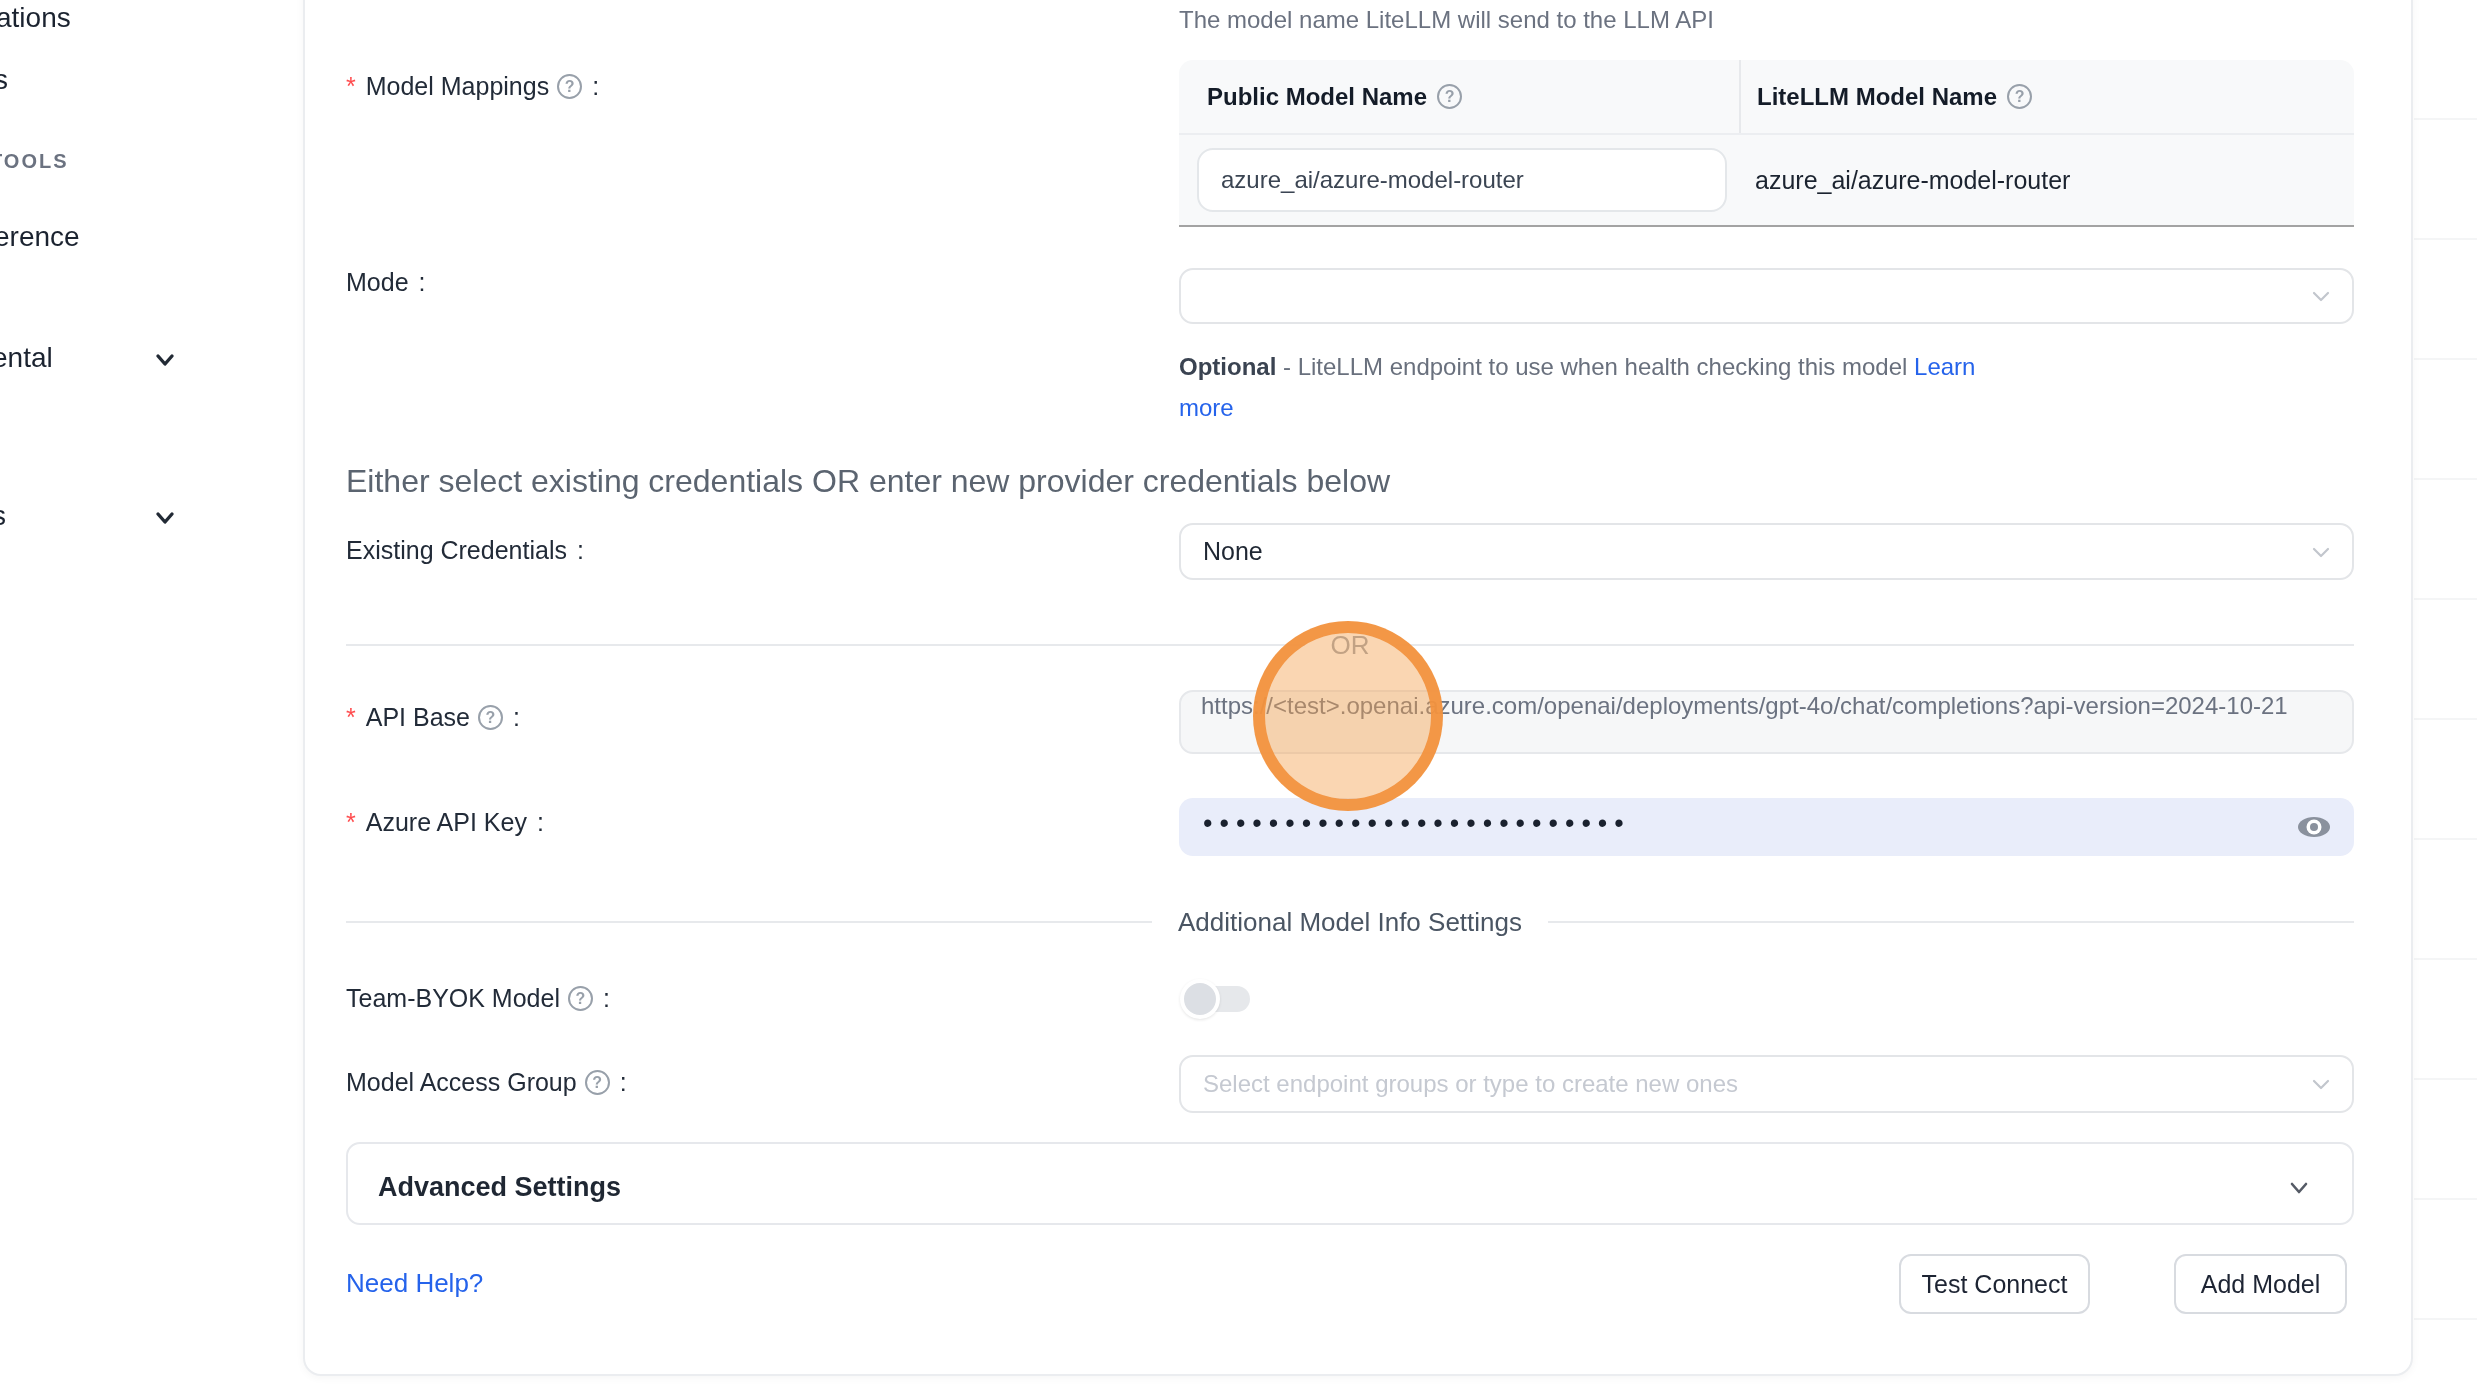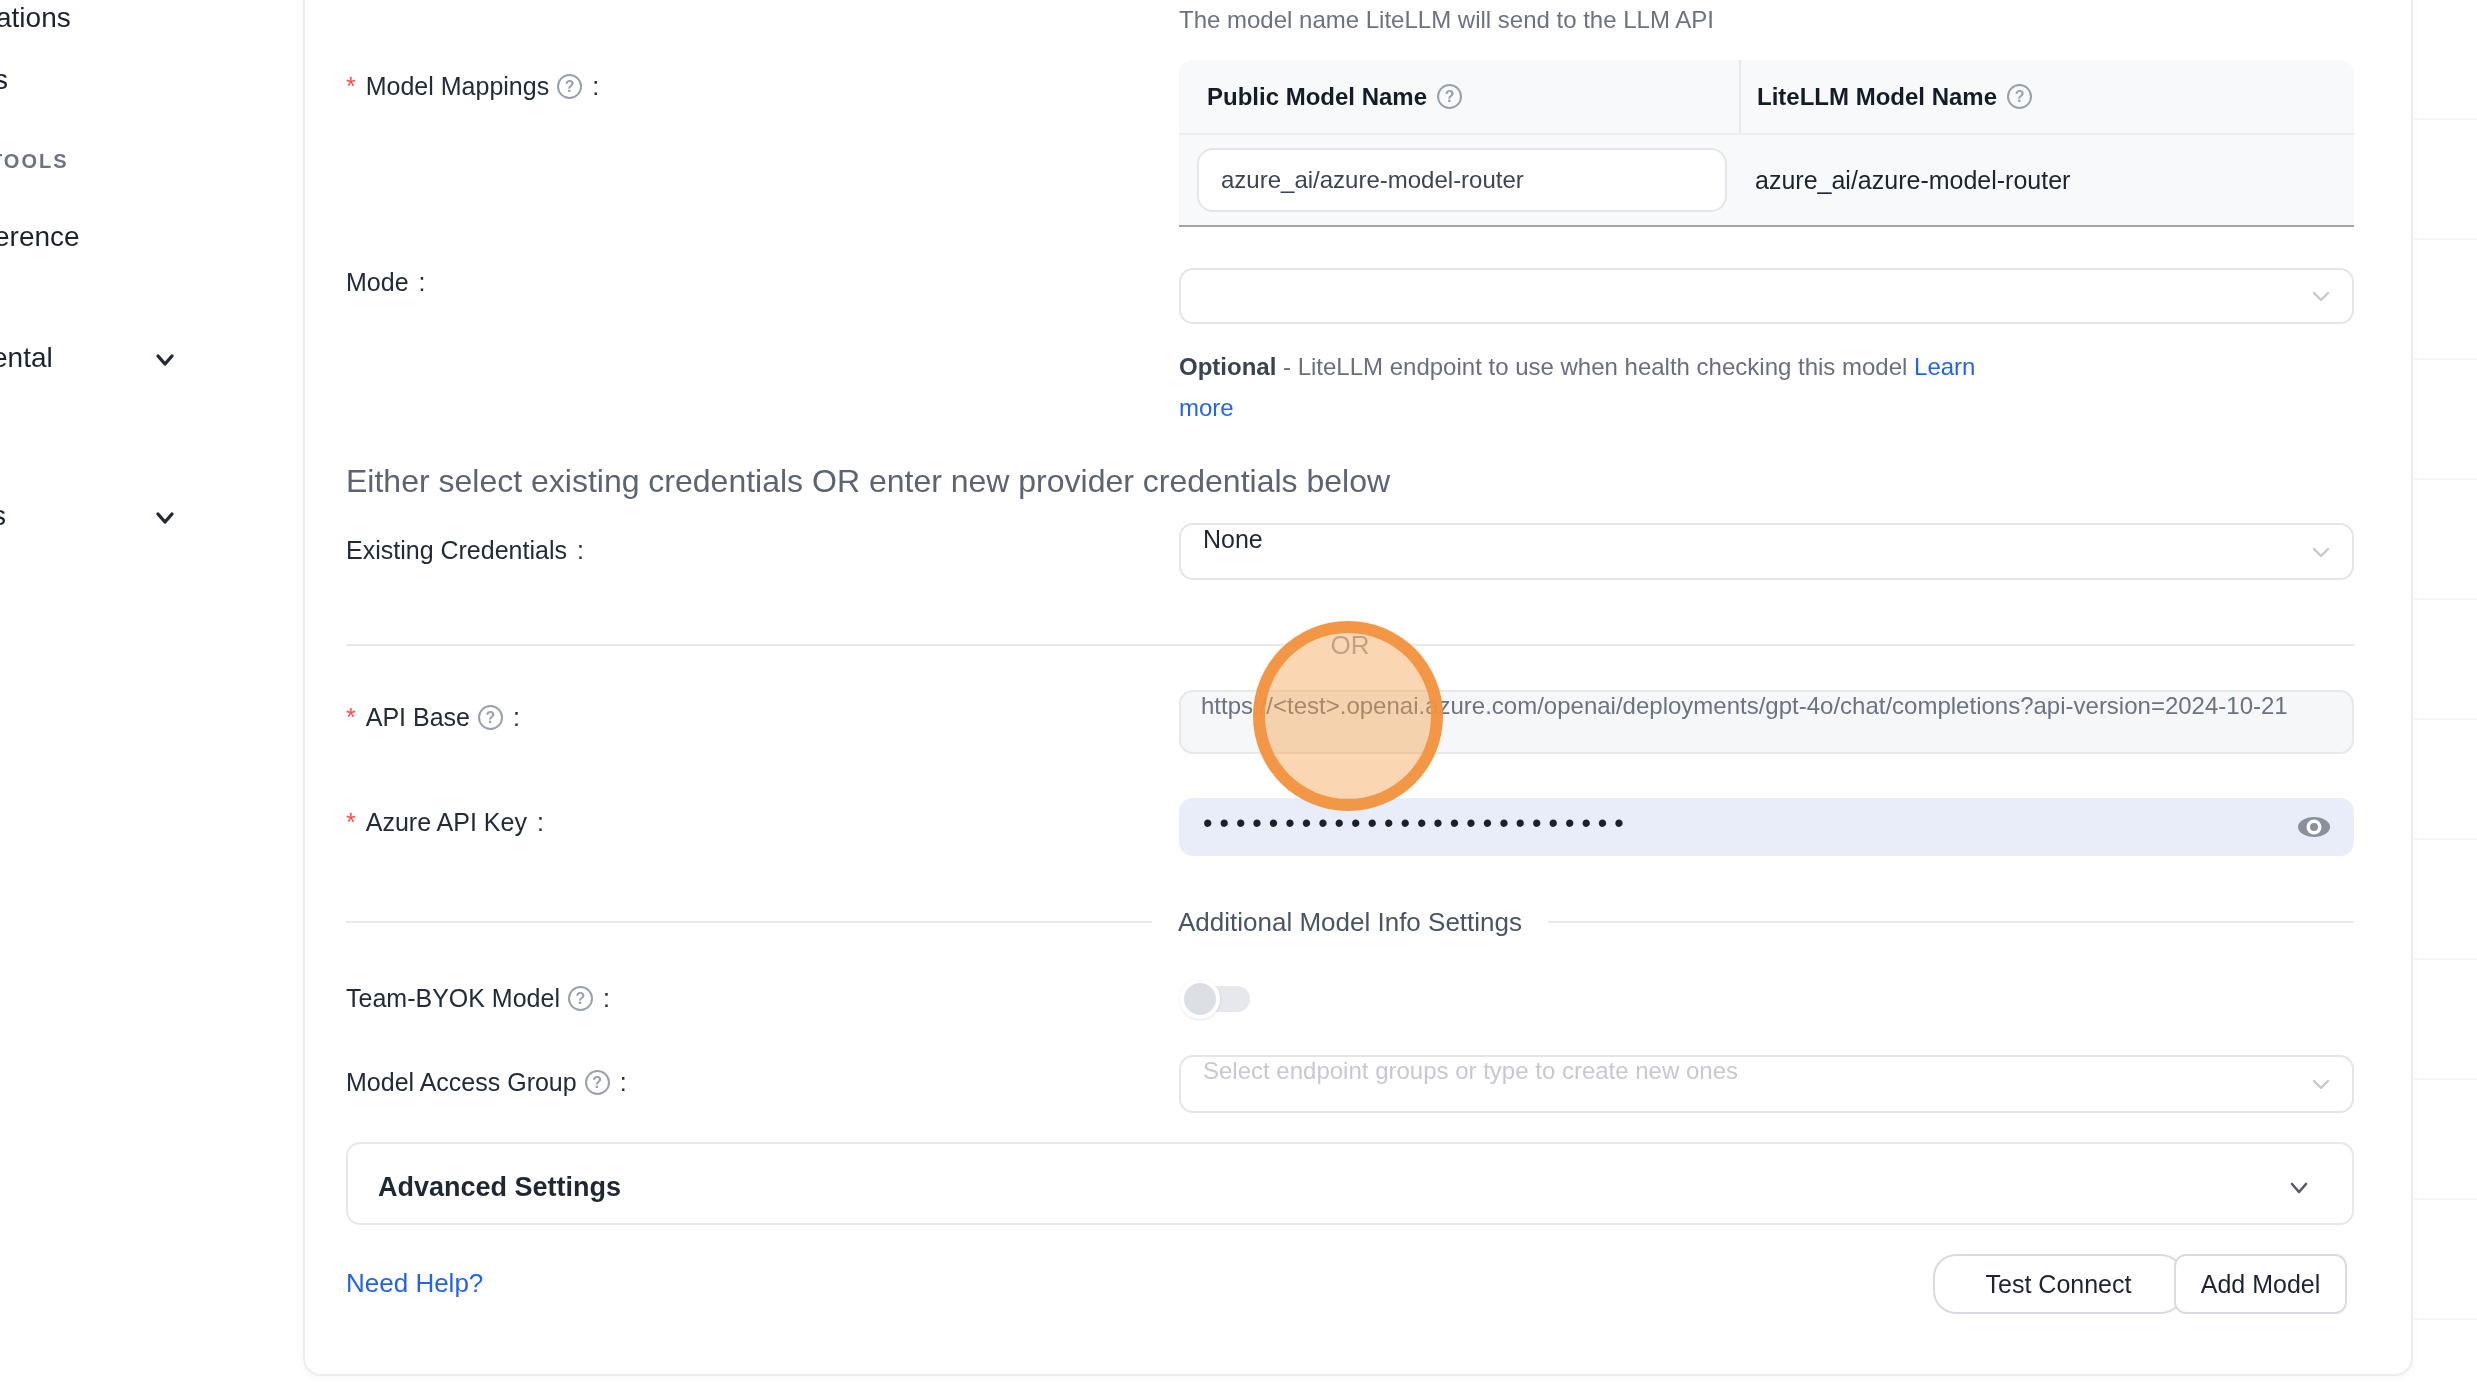--- a/index.html
+++ b/index.html
@@ -41,21 +41,21 @@
   .mm-th.c1 { width:560px; padding-left:28px; }
   .mm-th.c2 { flex:1; padding-left:16px; border-left:2px solid #e7e9ec; }
   .mm-input { position:absolute; left:18px; top:88px; width:530px; height:64px;
     border:2px solid #e4e7ea; border-radius:16px; background:#fff; padding:0 22px;
     font-size:24px; color:#3b4553; font-family:"Liberation Sans", sans-serif; outline:none; }
   .mm-value { position:absolute; left:576px; top:88px; height:64px; display:flex; align-items:center;
     font-size:25px; font-weight:500; color:#1c2430; }
 
   
   .sel { position:absolute; left:874px; width:1175px; background:#fff;
-    border:2px solid #e3e5e8; border-radius:14px; display:flex; align-items:flex-start;
+    border:2px solid #e3e5e8; border-radius:14px; display:flex; align-items:center;
     padding:0 56px 0 22px; font-size:25px; color:#1f2733; }
   .sel .chev { position:absolute; right:18px; top:50%; transform:translateY(-50%); }
   .placeholder { color:#c5c9d1; font-size:24px; overflow:hidden; white-space:nowrap; }
 
   .ro-input { position:absolute; left:874px; width:1175px; background:#f6f7f8;
     border:2px solid #e6e8eb; border-radius:14px; display:flex; align-items:flex-start;
     padding:0 20px; font-size:24px; color:#6b7280; white-space:nowrap; overflow:hidden; }
 
   .key-field { position:absolute; left:874px; width:1175px; background:#e9edfa;
     border-radius:14px; display:flex; align-items:center; padding:0 64px 0 24px; }
@@ -94,21 +94,21 @@
     display:flex; align-items:center; justify-content:space-between;
     padding:8px 38px 0 30px; cursor:pointer; }
   .adv .adv-label { font-size:27px; font-weight:700; color:#1f2733; }
 
   .help-link { position:absolute; left:41px; top:1292px; font-size:26px; color:#2563eb; cursor:pointer; }
 
   .btn { position:absolute; top:1278px; height:60px; background:#fff; border:2px solid #d8dbe0;
     border-radius:12px; display:flex; align-items:center; justify-content:center;
     font-size:25px; font-weight:500; color:#1d2433; cursor:pointer;
     font-family:"Liberation Sans", sans-serif; }
-  .btn.test { left:1628px; width:251px;border-radius:23px; }
+  .btn.test { left:1594px; width:191px; }
   .btn.add  { left:1869px; width:173px; }
 </style>
 </head>
 <body>
 
 <div id="screen">
 
   <aside class="sidebar">
     <div class="side-item" style="left:-4px; top:2px;">
       <span>ations</span>

